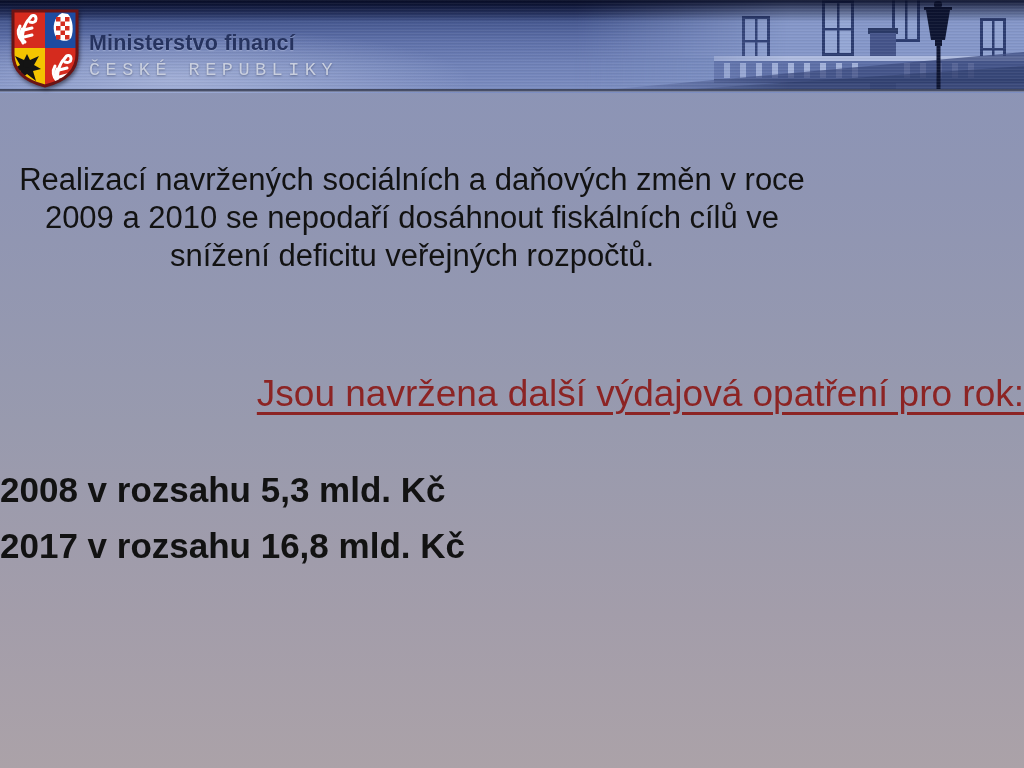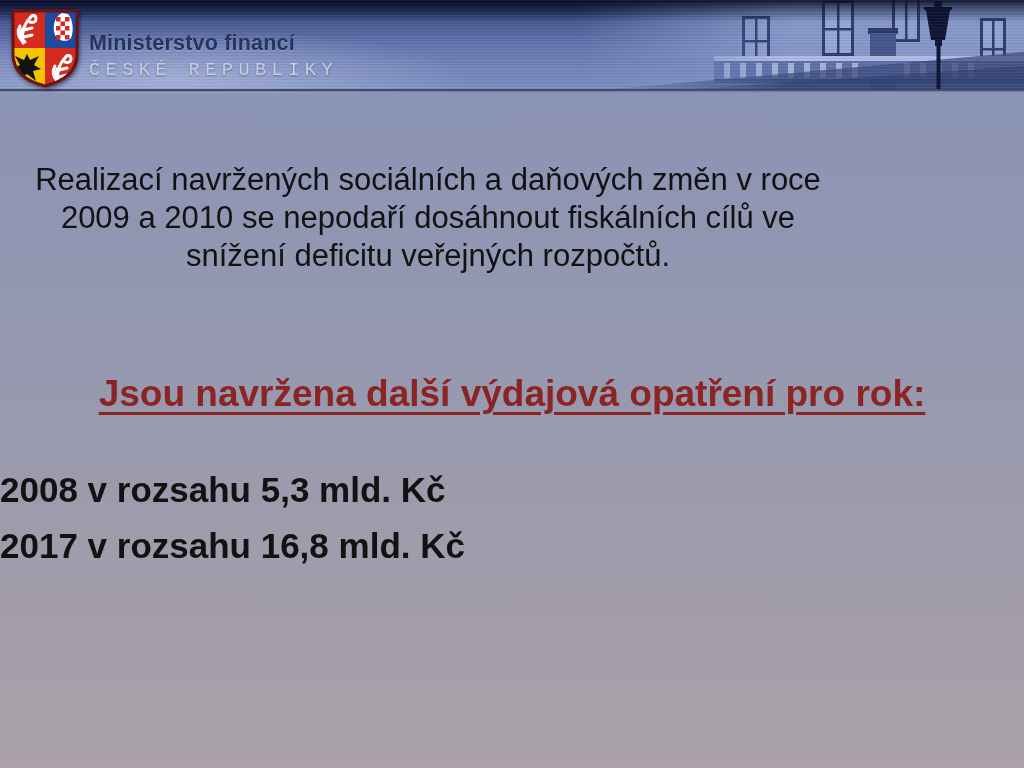--- a/index.html
+++ b/index.html
@@ -59,28 +59,28 @@
   }
   .brand-country {
     margin-top:4px; font-size:18.5px; font-weight:normal;
     color:#c9cfdf; letter-spacing:5.5px;
     text-shadow:0 1px 2px rgba(10,15,40,0.35);
     font-family:Liberation Mono, monospace;
   }
 
   
   .intro {
-    position:absolute; top:161px; left:16px; width:824px; z-index:1;
+    position:absolute; top:161px; left:0; width:824px; z-index:1;
     text-align:center; color:#121212;
     font-size:31px; line-height:38px; font-weight:normal;
   }
   .heading {
     position:absolute; top:373px; left:0; width:1024px; z-index:1;
-    text-align:center; color:#8c2424;
-    font-size:37px; font-weight:bold;
+    text-align:right; color:#8c2424;
+    font-size:37px; font-weight:normal;
     text-decoration:underline;
     text-decoration-thickness:3px;
     text-underline-offset:6px;
   }
   .measures {
     position:absolute; top:462px; left:0; width:1024px; z-index:1;
     text-align:left; color:#121212;
     font-size:35px; font-weight:bold;
   }
   .measure-item { line-height:56px; }

